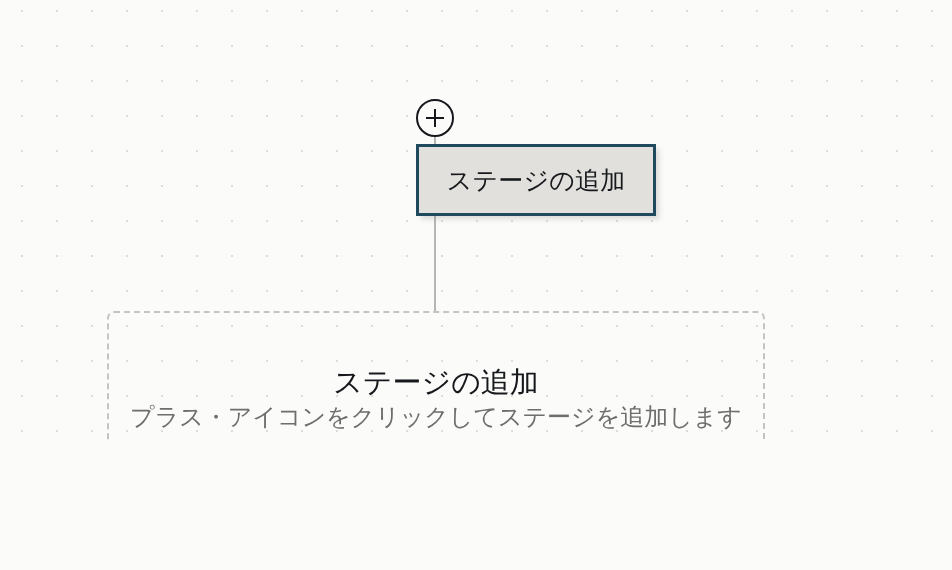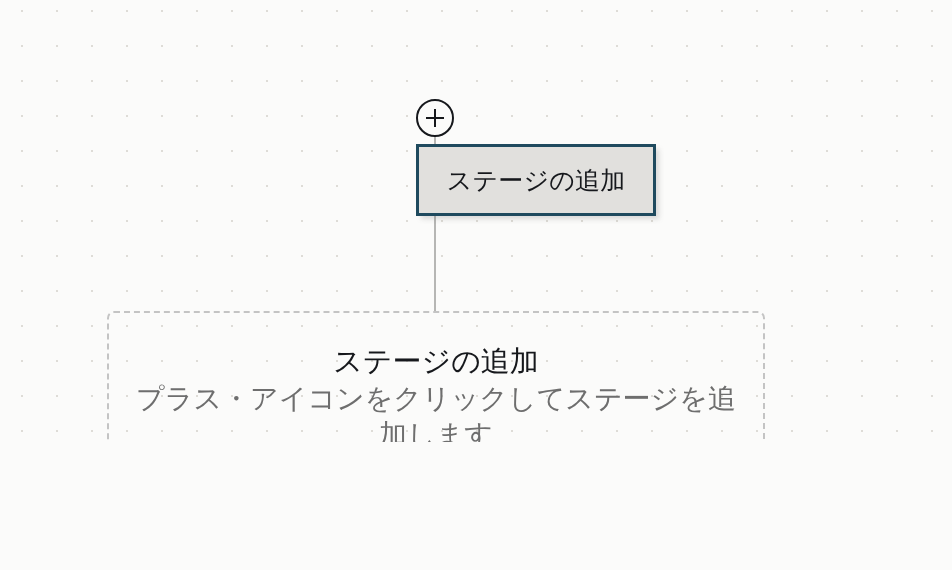--- a/index.html
+++ b/index.html
@@ -125,21 +125,21 @@
   }
   .placeholder-title {
     font-size: 29px;
     color: #16181c;
     line-height: 1.18;
     margin: 0 0 3px 0;
     text-align: center;
     white-space: nowrap;
   }
   .placeholder-subtitle {
-    font-size: 28px;
+    font-size: 24px;
     color: #6e6e6e;
     line-height: 1.28;
     text-align: center;
     margin: 0;
     max-width: 615px;
   }
 </style>
 </head>
 <body>
 

